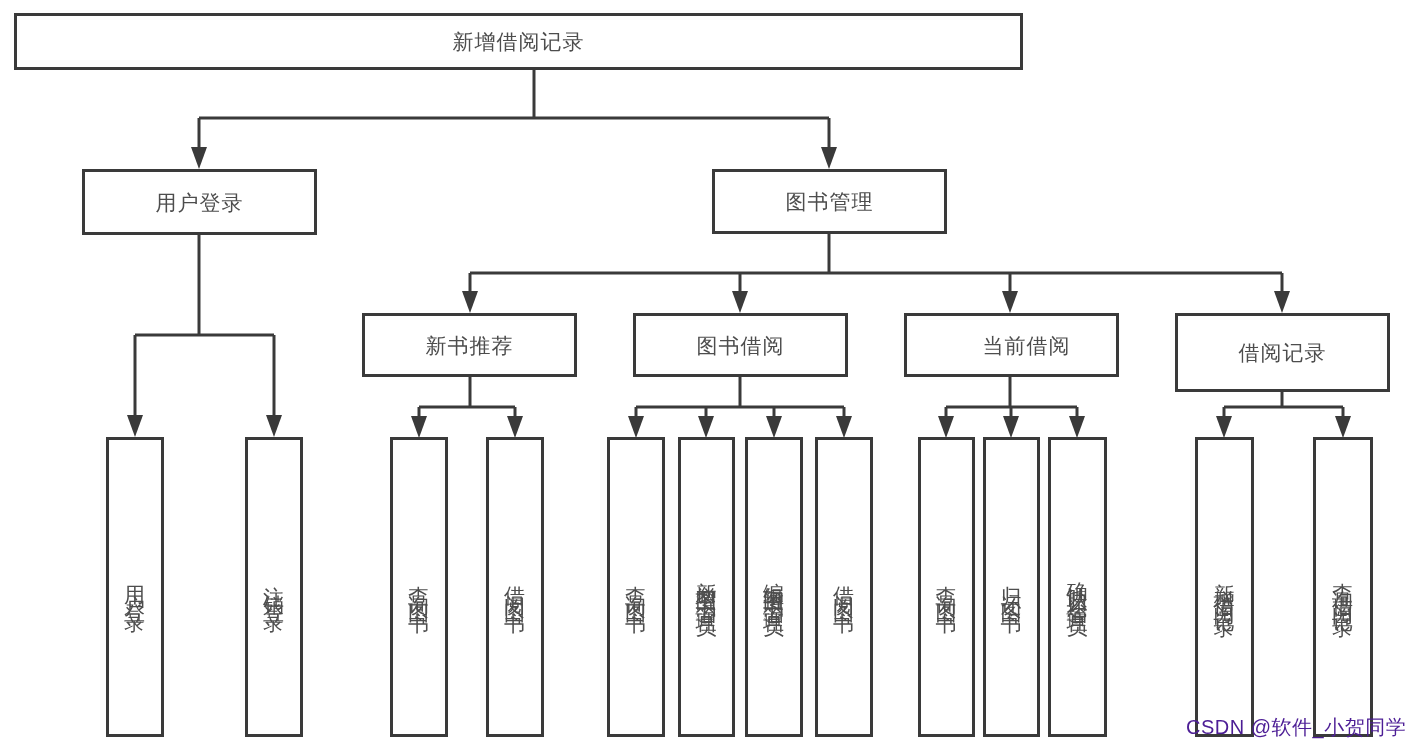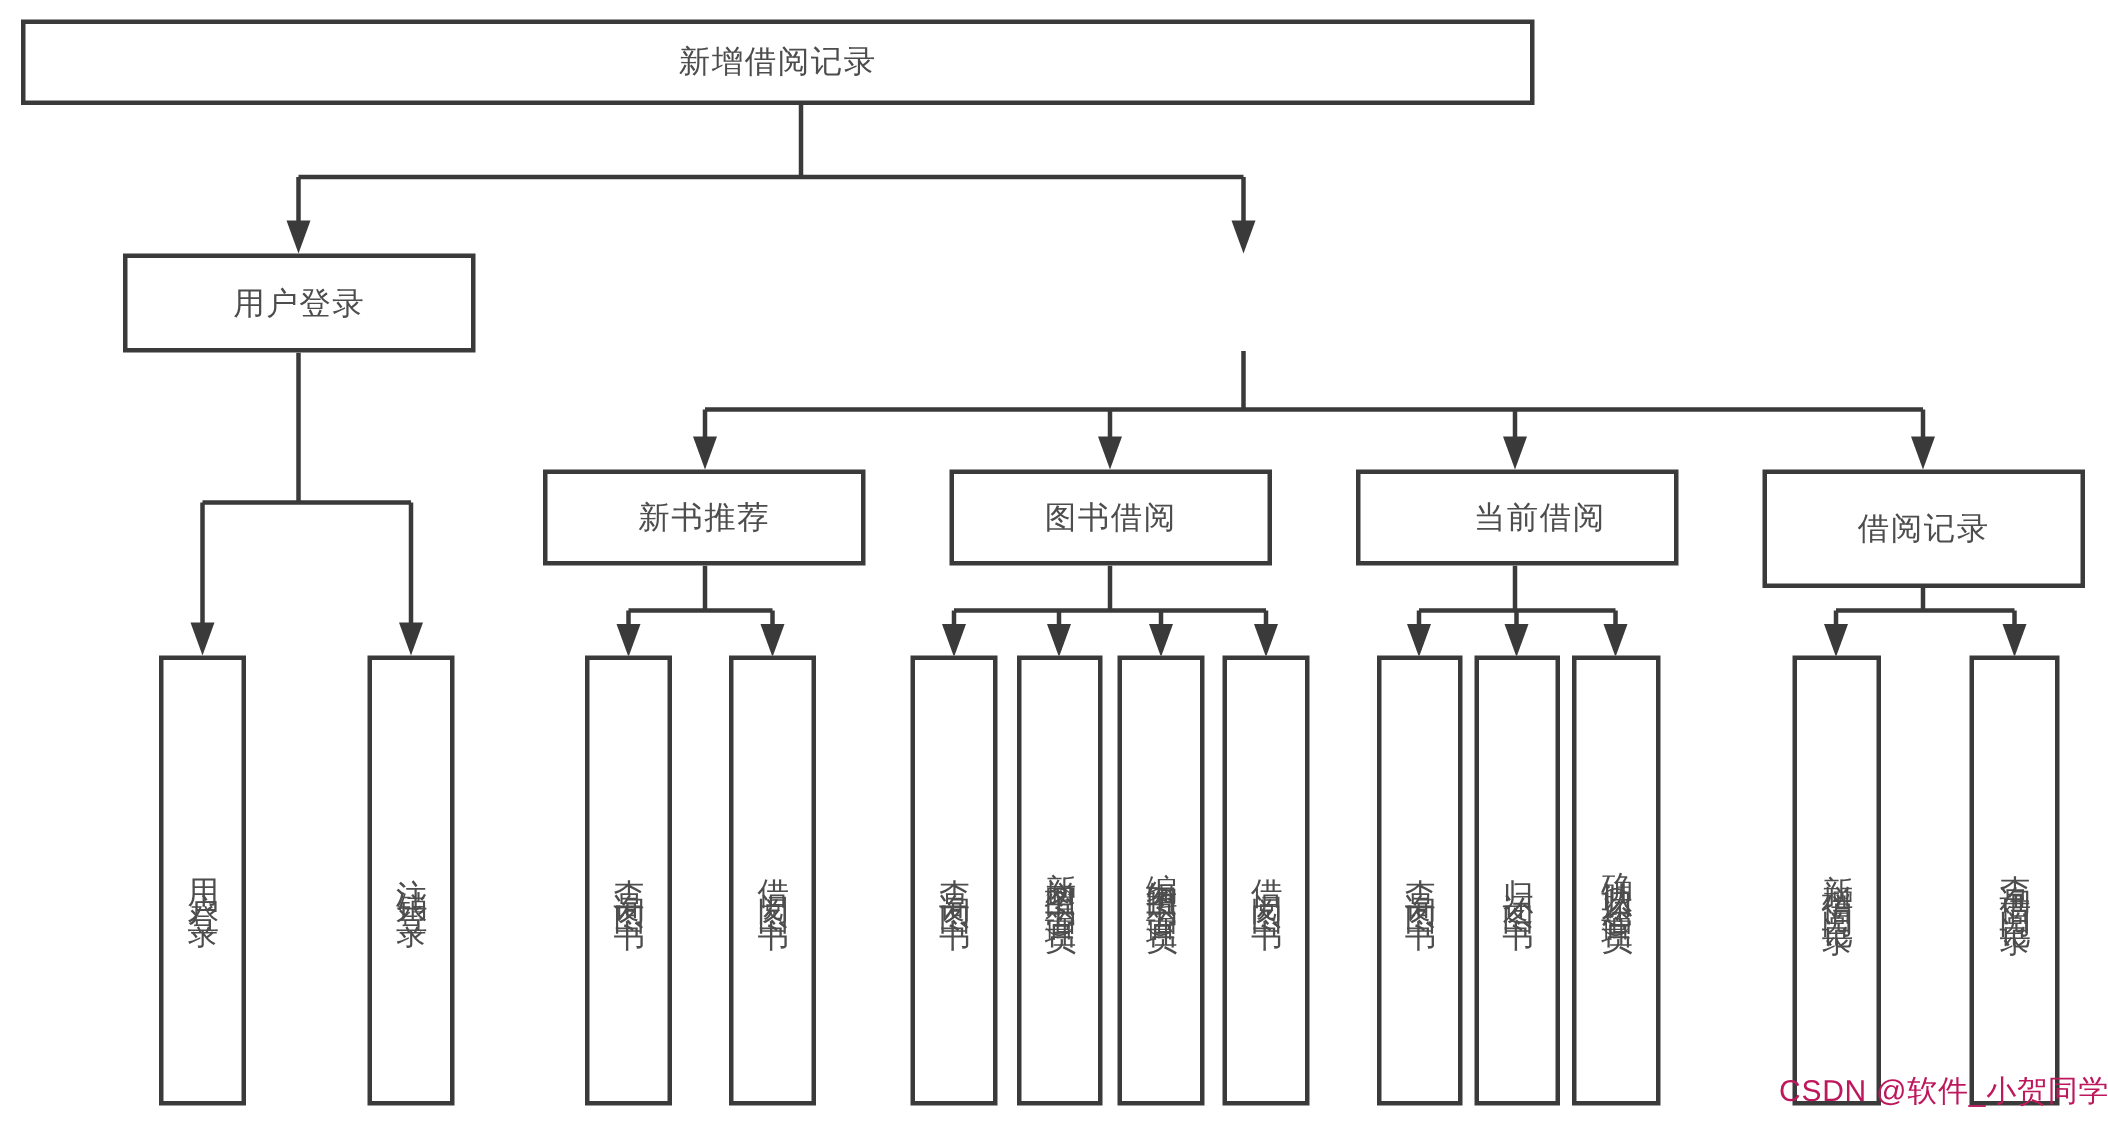--- a/index.html
+++ b/index.html
@@ -42,21 +42,21 @@
     letter-spacing: 9px;
     line-height: 1;
     padding: 6px 0;
   }
   .watermark {
     position: absolute;
     left: 1186px;
     top: 714px;
     width: 215px;
     font-size: 20px;
-    color: #be185d;
+    color: #4c1d95;
     letter-spacing: 0.5px;
     white-space: nowrap;
   }
 </style>
 </head>
 <body>
 
 <div class="canvas">
 
   <svg class="connectors" viewBox="0 0 1405 747" xmlns="http://www.w3.org/2000/svg">
@@ -129,20 +129,21 @@
       <polygon points="1069,416 1085,416 1077,438"></polygon>
 
       <polygon points="1216,416 1232,416 1224,438"></polygon>
       <polygon points="1335,416 1351,416 1343,438"></polygon>
     </g>
   </svg>
 
   <div class="node" style="left:14px; top:13px; width:1009px; height:57px;">新增借阅记录</div>
 
   <div class="node" style="left:82px; top:169px; width:235px; height:66px;">用户登录</div>
+  <div class="node" style="left:712px; top:169px; width:235px; height:65px;">图书管理</div>
 
   <div class="node" style="left:362px; top:313px; width:215px; height:64px;">新书推荐</div>
   <div class="node" style="left:633px; top:313px; width:215px; height:64px;">图书借阅</div>
   <div class="node" style="left:904px; top:313px; width:215px; height:64px;padding-left:30px;">当前借阅</div>
   <div class="node" style="left:1175px; top:313px; width:215px; height:79px;">借阅记录</div>
 
   <div class="node vertical" style="left:106px; top:437px; width:58px; height:300px;">用户登录</div>
   <div class="node vertical" style="left:245px; top:437px; width:58px; height:300px;">注销登录</div>
 
   <div class="node vertical" style="left:390px; top:437px; width:58px; height:300px;">查询图书</div>

